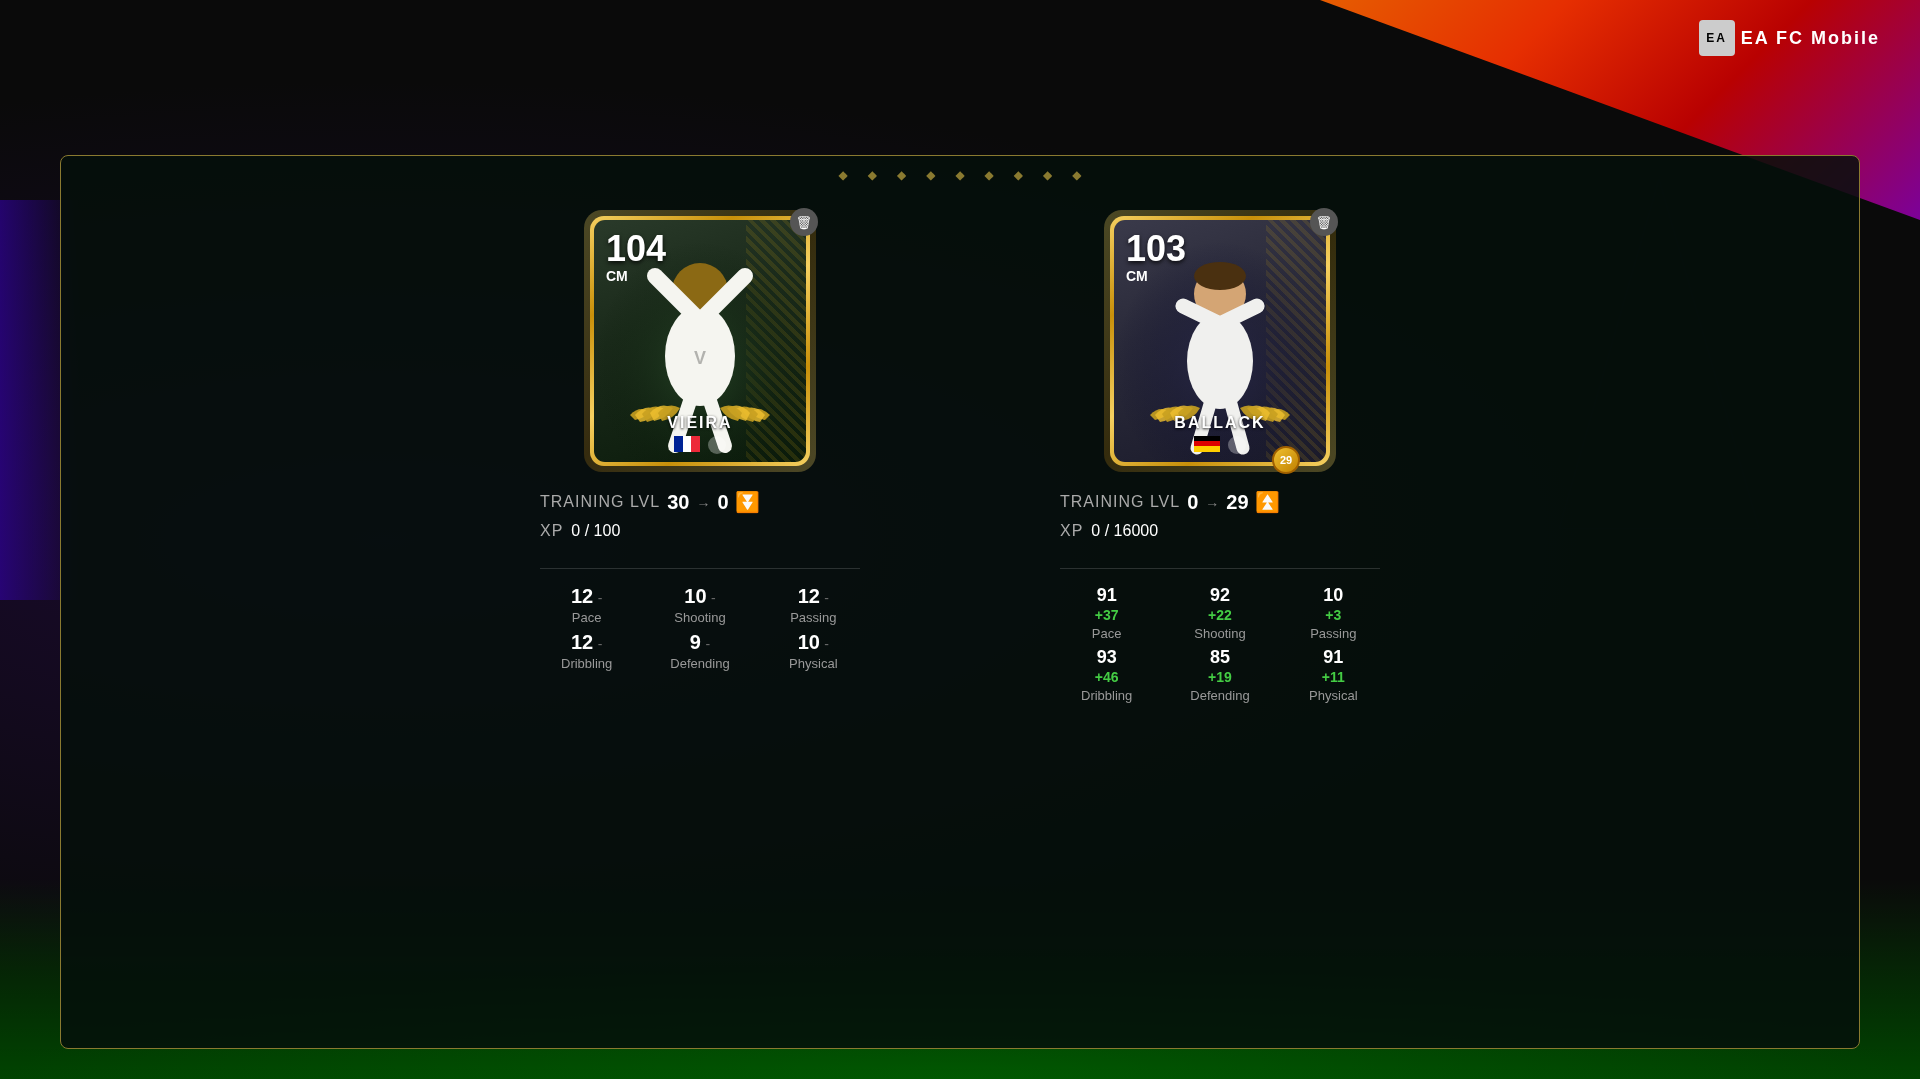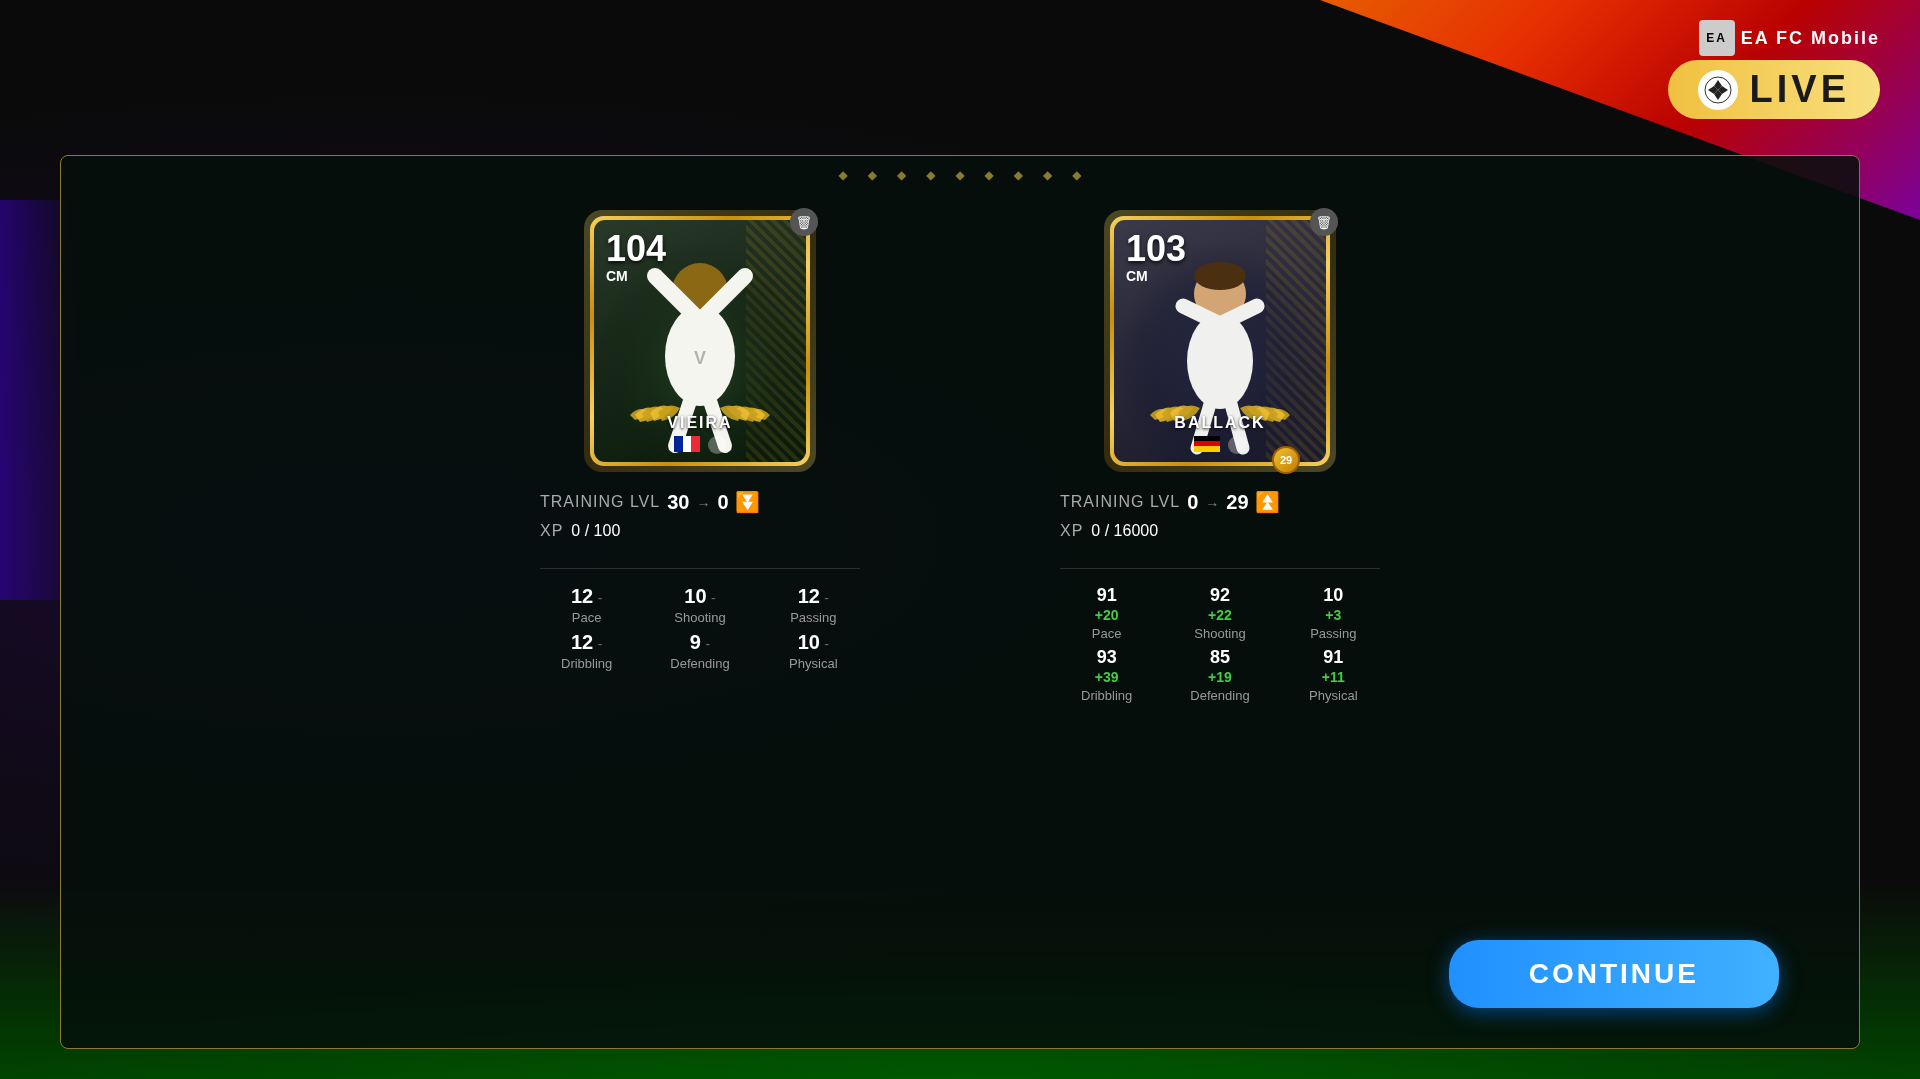--- a/index.html
+++ b/index.html
@@ -506,32 +506,20 @@
 <div class="bg-main"></div>
 <div class="bg-top-right"></div>
 <div class="bg-bottom"></div>
 <div class="bg-left-streak"></div>
 <div class="field-glow"></div>
 
 <div class="live-badge">
   <div class="ea-fc-label">
     <div class="ea-logo">EA</div>
     <span>EA FC Mobile</span>
-  </div>
-  <div class="live-pill">
-    <div class="live-ball-icon">
-      <svg width="28" height="28" viewBox="0 0 28 28">
-        <circle cx="14" cy="14" r="13" fill="white" stroke="#333" stroke-width="1"></circle>
-        <polygon points="14,4 18,10 14,14 10,10" fill="#222"></polygon>
-        <polygon points="14,24 18,18 14,14 10,18" fill="#222"></polygon>
-        <polygon points="4,14 10,10 14,14 10,18" fill="#222"></polygon>
-        <polygon points="24,14 18,10 14,14 18,18" fill="#222"></polygon>
-      </svg>
-    </div>
-    <span class="live-text">LIVE</span>
   </div>
 </div>
 
 <div class="main-panel">
 
   <div class="top-dots">
     <span class="top-dot">◆</span>
     <span class="top-dot">◆</span>
     <span class="top-dot">◆</span>
     <span class="top-dot">◆</span>
@@ -773,42 +761,42 @@
           </span>
         </div>
       </div>
 
       <div class="divider"></div>
 
       <div class="stats-grid">
         <div class="stat-item">
           <span>
             <span class="stat-value">91</span>
-            <span class="stat-bonus positive">+20</span>
+            <span class="stat-bonus positive">+37</span>
           </span>
           <span class="stat-label">Pace</span>
         </div>
         <div class="stat-item">
           <span>
             <span class="stat-value">92</span>
             <span class="stat-bonus positive">+22</span>
           </span>
           <span class="stat-label">Shooting</span>
         </div>
         <div class="stat-item">
           <span>
             <span class="stat-value">10</span>
             <span class="stat-bonus positive">+3</span>
           </span>
           <span class="stat-label">Passing</span>
         </div>
         <div class="stat-item">
           <span>
             <span class="stat-value">93</span>
-            <span class="stat-bonus positive">+39</span>
+            <span class="stat-bonus positive">+46</span>
           </span>
           <span class="stat-label">Dribbling</span>
         </div>
         <div class="stat-item">
           <span>
             <span class="stat-value">85</span>
             <span class="stat-bonus positive">+19</span>
           </span>
           <span class="stat-label">Defending</span>
         </div>
@@ -817,15 +805,14 @@
             <span class="stat-value">91</span>
             <span class="stat-bonus positive">+11</span>
           </span>
           <span class="stat-label">Physical</span>
         </div>
       </div>
     </div>
 
   </div>
 
-  <button class="continue-btn">CONTINUE</button>
 
 </div>
 
 </body></html>

